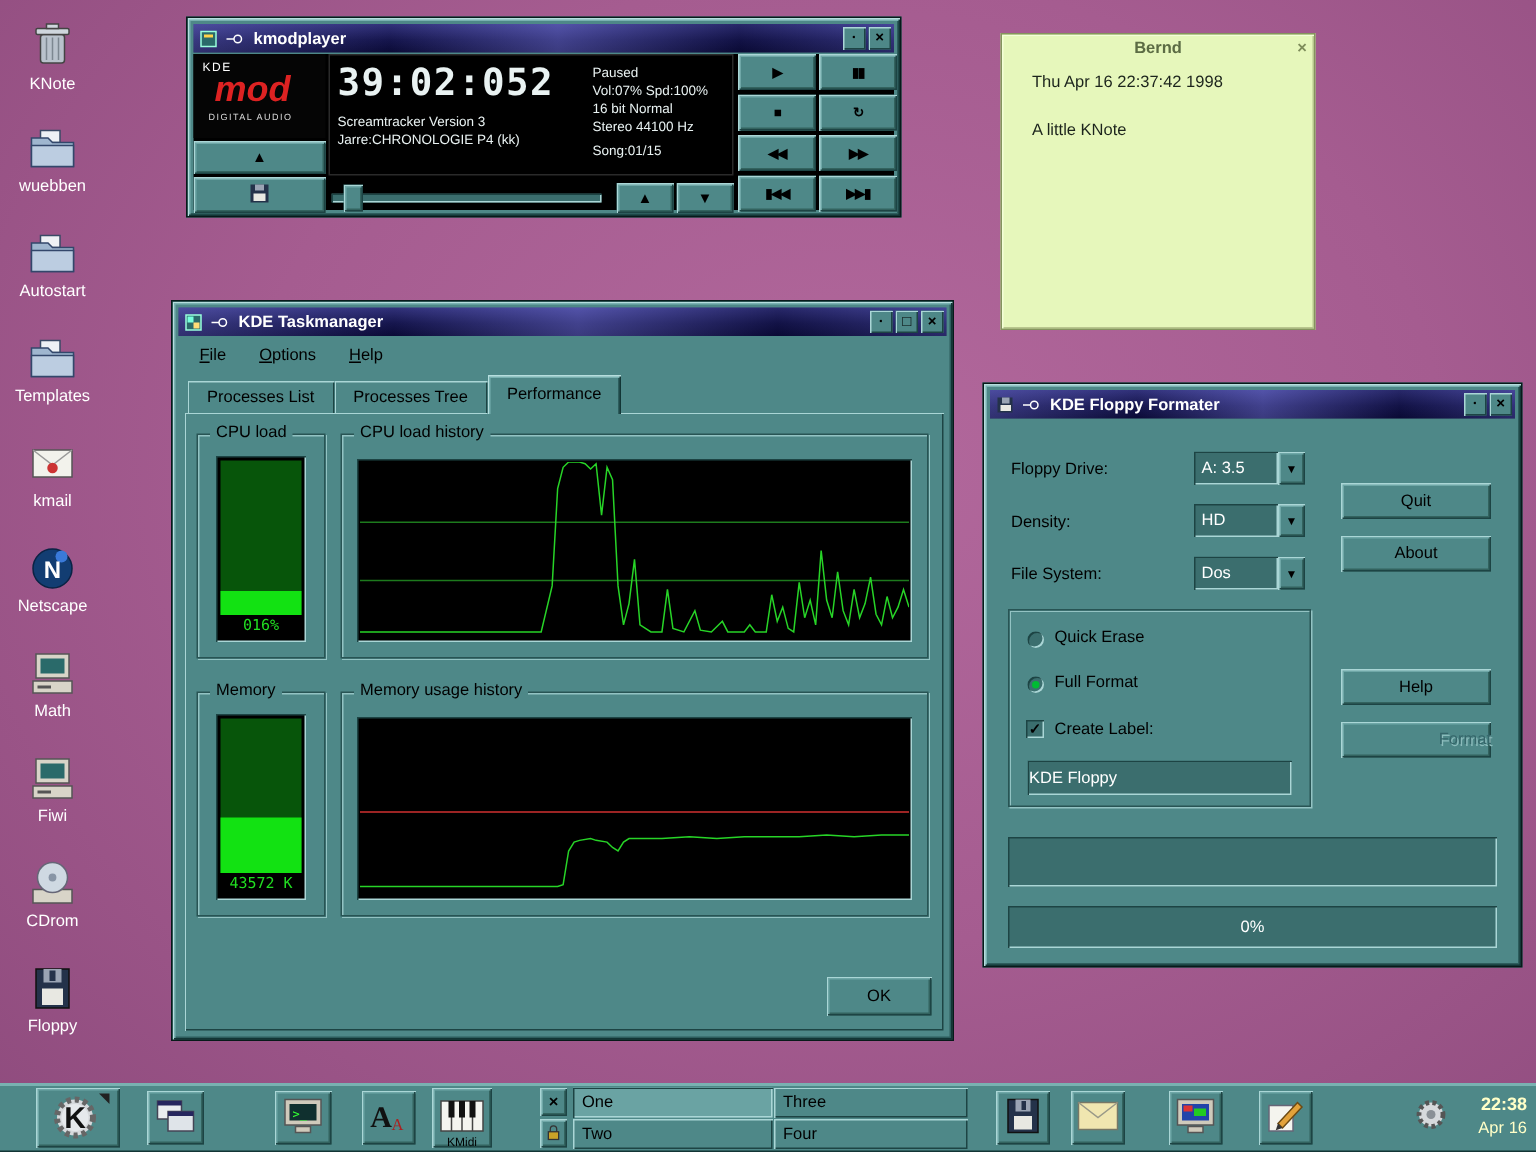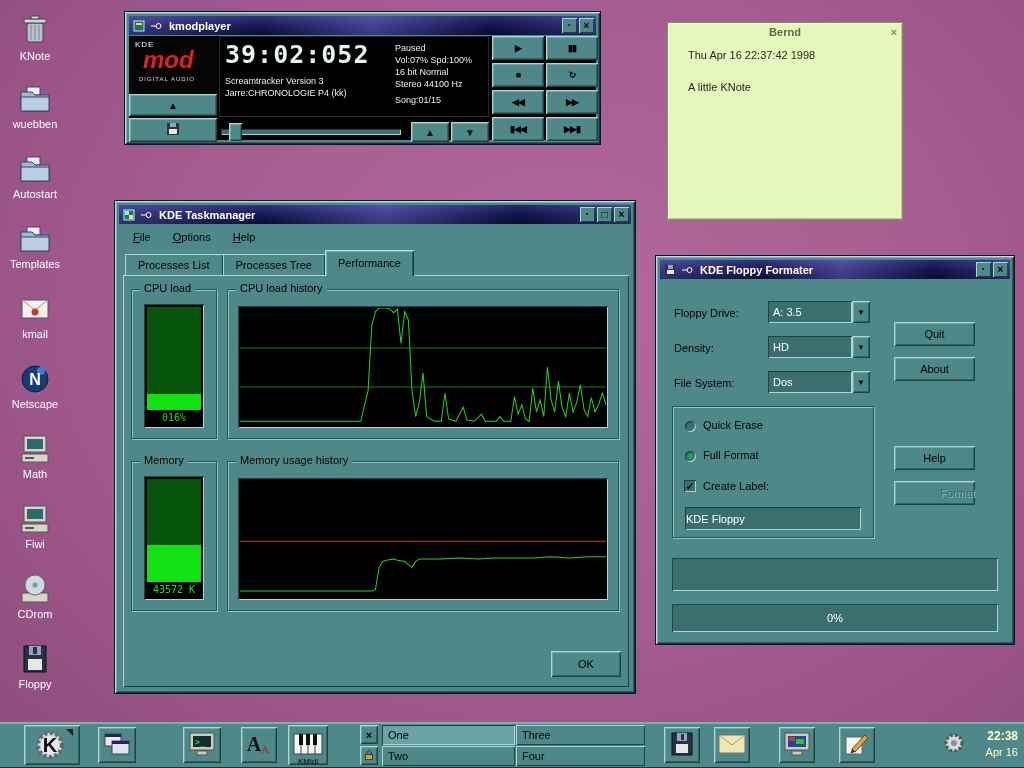--- a/index.html
+++ b/index.html
@@ -54,21 +54,21 @@
   .lcd-left { flex:1; display:flex; flex-direction:column; }
   .lcd-time { font-family:"DejaVu Sans Mono", monospace; font-size:25px; font-weight:bold; letter-spacing:1px; }
   .lcd-small { font-size:9px; line-height:12px; }
   .lcd-right { width:88px; font-size:9px; line-height:12px; padding-top:2px; }
   .slider-row { position:absolute; left:90px; top:86px; width:270px; height:20px; }
   .slider-groove { position:absolute; left:2px; top:7px; width:180px; height:6px; }
   .slider-handle { position:absolute; left:10px; top:1px; width:13px; height:18px; }
   .mp-grid-btn { width:52px; height:24px; position:absolute; font-size:9px; font-weight:bold; letter-spacing:-1px; }
 
   
-  #knote { position:absolute; left:667px; top:22px; width:236px; height:198px;
+  #knote { position:absolute; left:667px; top:22px; width:210px; height:198px;
     background:#e6f7bb; border:1px solid #84945e; box-shadow: inset 1px 1px 0 #f4ffd8, inset -1px -1px 0 #b8c68e; }
   .knote-title { height:18px; display:flex; align-items:center; color:#5c6c44; font-weight:bold; }
   .knote-title .t { flex:1; text-align:center; }
   .knote-x { width:16px; text-align:center; color:#7d8c5a; font-weight:bold; }
   .knote-body { padding:6px 20px; color:#1c241c; line-height:16px; }
 
   
   #taskman { left:114px; top:200px; width:522px; height:494px; }
   .menubar { position:absolute; left:4px; right:4px; top:25px; height:22px; display:flex; align-items:center; padding-left:14px; gap:22px; }
   .menu-item { display:inline-block; }
@@ -87,23 +87,23 @@
   .gauge-text { height:15px; background:#000; color:#21dd21; display:flex; align-items:center; justify-content:center;
     font-family:"DejaVu Sans Mono", monospace; font-size:10px; }
   .hist { position:absolute; left:10px; right:10px; top:16px; bottom:10px; background:#000;
     box-shadow: inset 1px 1px 0 #1d4444, inset -1px -1px 0 #aad6d6; }
   .hist svg { position:absolute; left:2px; top:2px; width:calc(100% - 4px); height:calc(100% - 4px); }
 
   
   #kfloppy { left:655px; top:255px; width:360px; height:390px; }
   .ff-label { position:absolute; left:18px; height:20px; display:flex; align-items:center; }
   .combo { position:absolute; left:112px; width:102px; height:22px; display:flex; }
-  .combo-text { flex:1; color:#fff; display:flex; align-items:center; padding-left:5px; }
+  .combo-text { flex:1; color:#fff; display:flex; align-items:center; padding-left:5px;margin-left:28px; }
   .combo-arrow { width:18px; font-size:8px; }
-  .ff-btn { position:absolute; left:238px; width:81px; height:24px; }
+  .ff-btn { position:absolute; left:238px; width:100px; height:24px; }
   .radio { position:absolute; width:11px; height:11px; border-radius:50%; background:#3b6e6e;
     box-shadow: inset 1px 1px 0 #1d4444, inset -1px -1px 0 #aad6d6; }
   .radio.sel::after { content:''; display:block; width:5px; height:5px; margin:3px; border-radius:50%; background:#0b3; }
   .checkbox { position:absolute; width:12px; height:12px; background:#3b6e6e; color:#000;
     box-shadow: inset 1px 1px 0 #1d4444, inset -1px -1px 0 #aad6d6;
     display:flex; align-items:center; justify-content:center; font-size:10px; font-weight:bold; }
   .ff-input { position:absolute; left:12px; right:12px; top:100px; height:23px; color:#fff;
     display:flex; align-items:center; padding-left:1px; }
   .ff-status { position:absolute; left:16px; width:326px; top:302px; height:33px; }
   .ff-progress { position:absolute; left:16px; width:326px; top:348px; height:28px;

